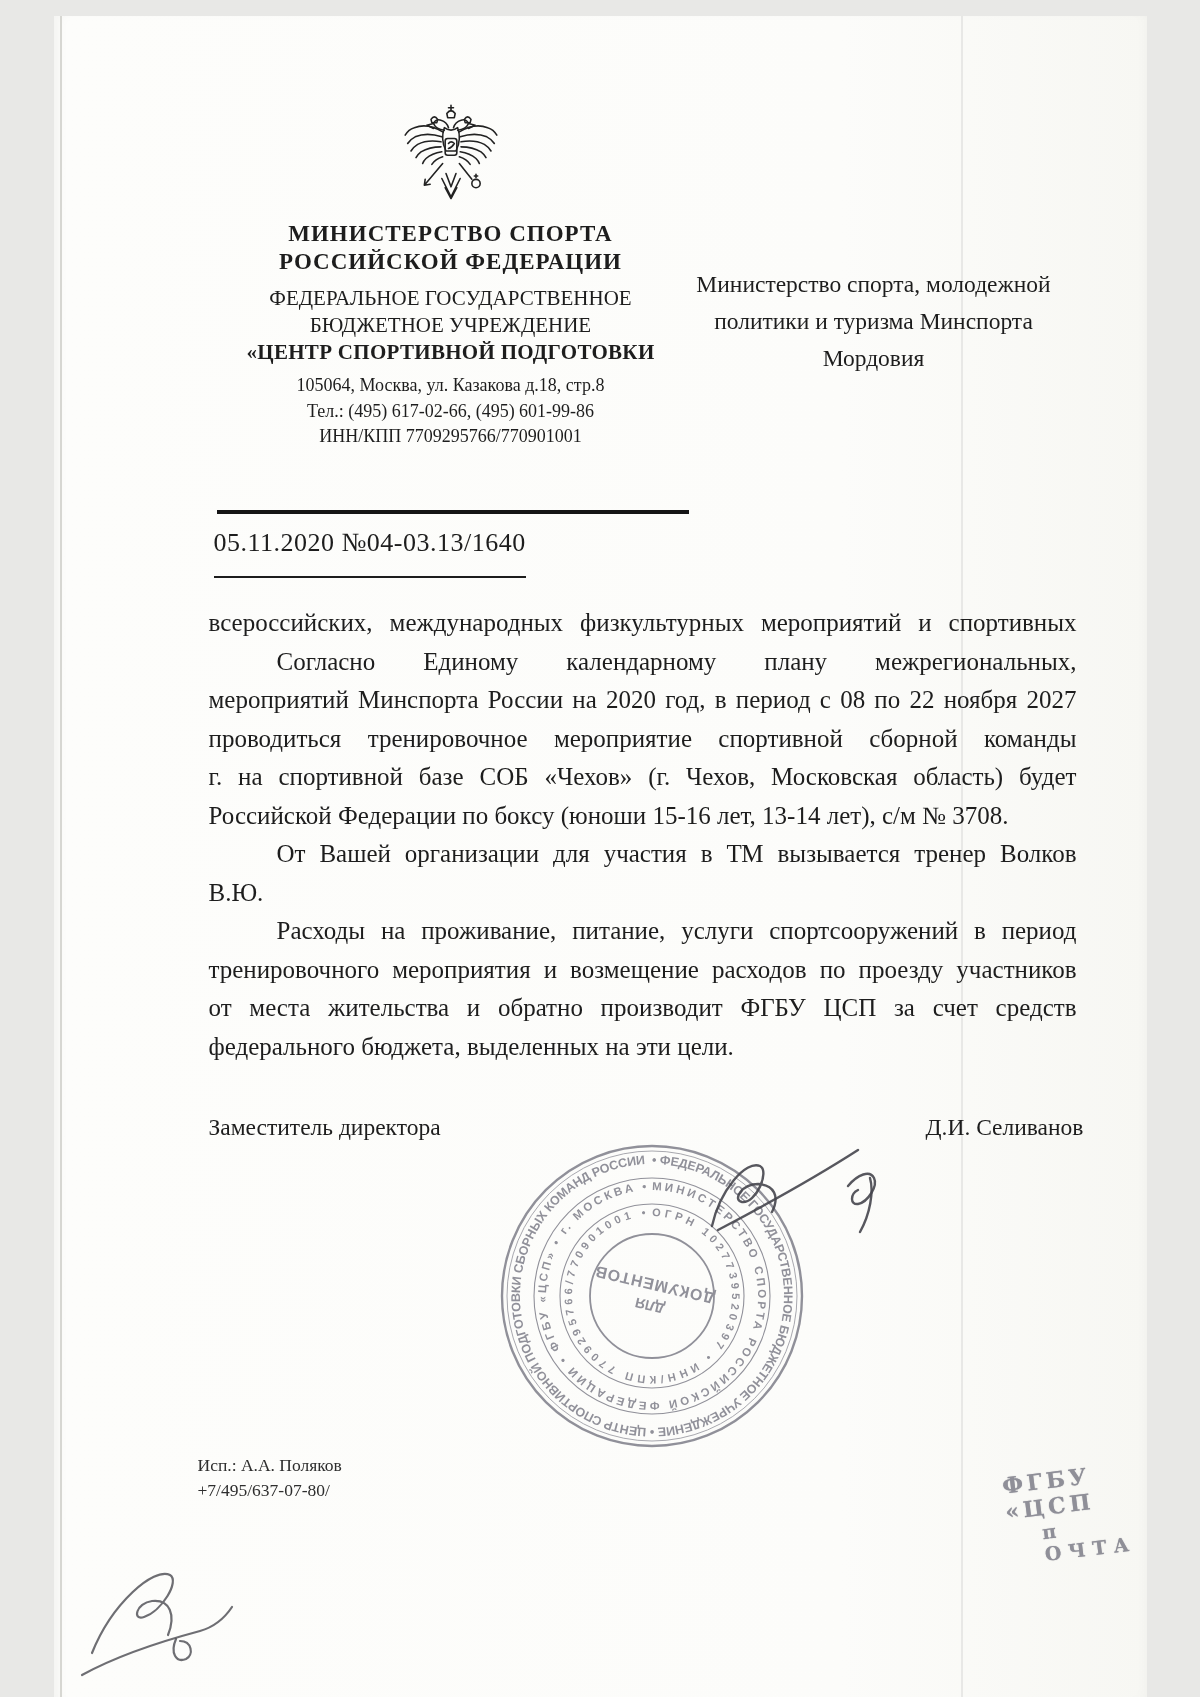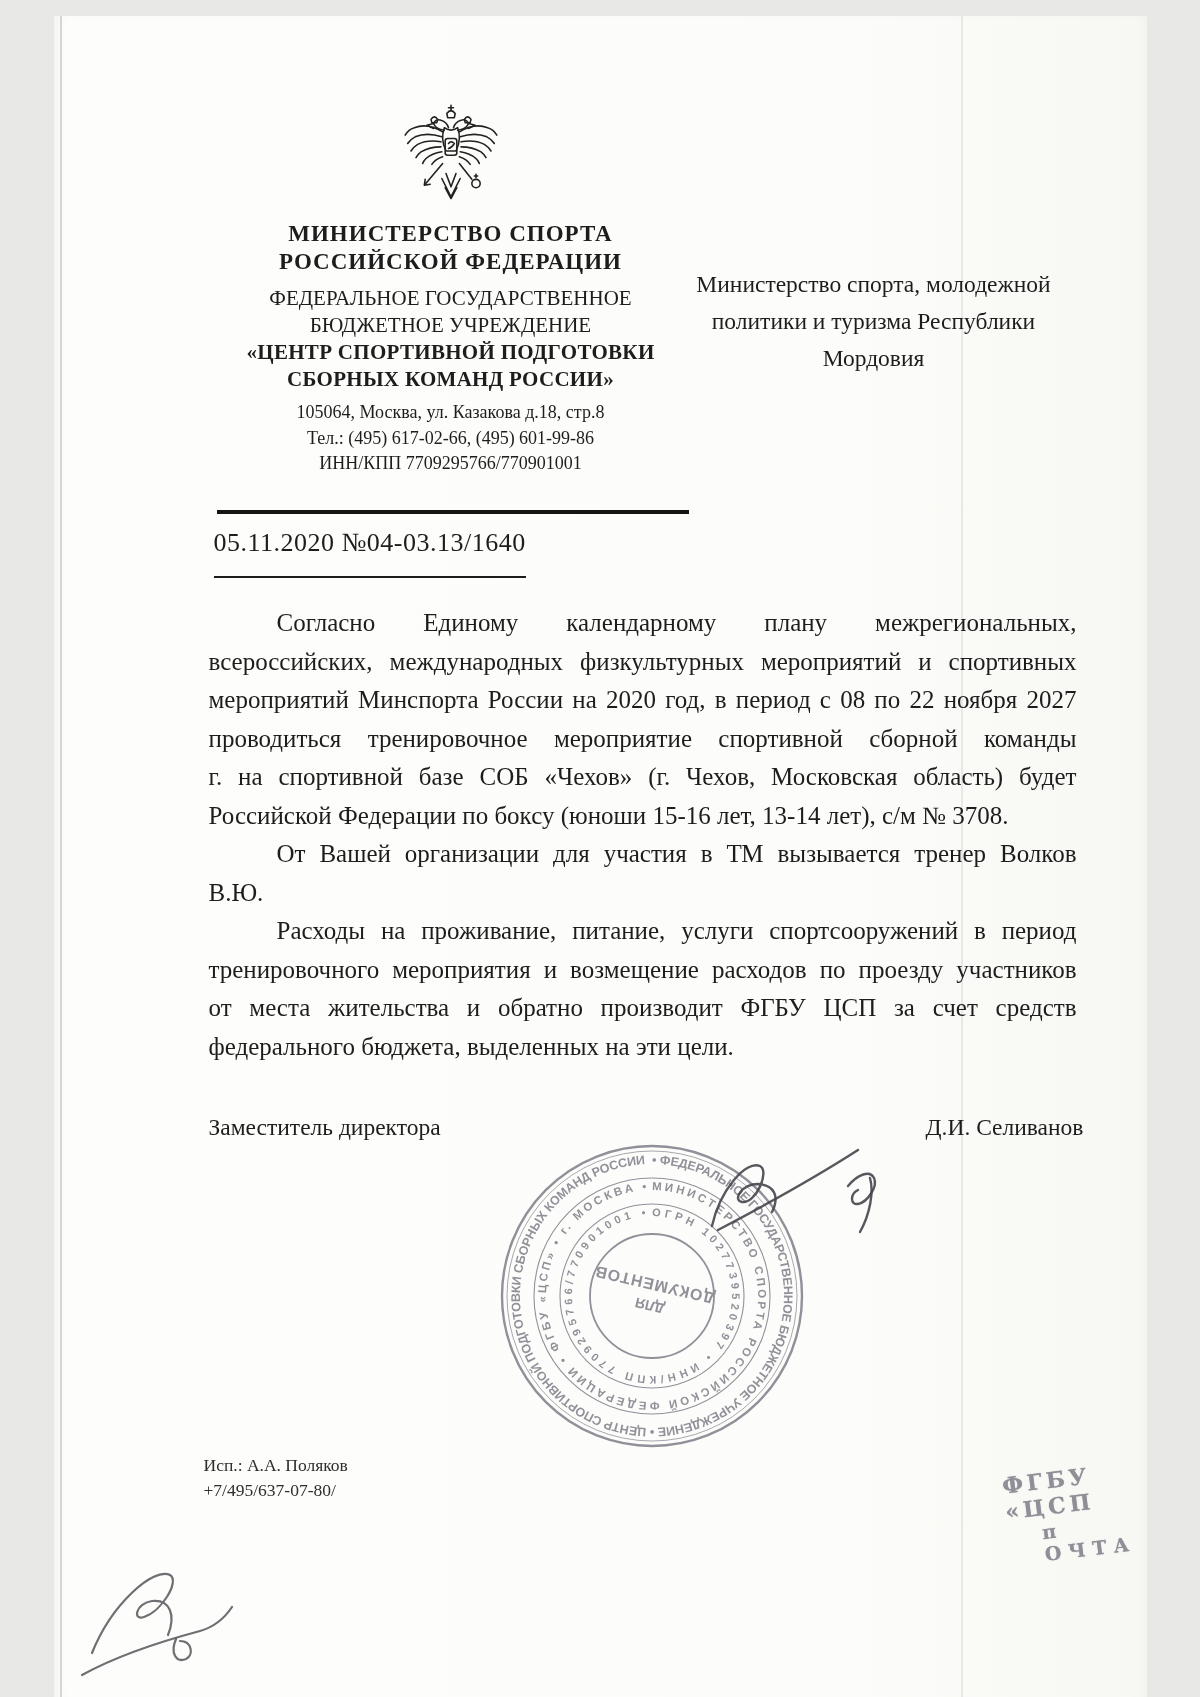--- a/index.html
+++ b/index.html
@@ -43,21 +43,21 @@
   .stamp text{fill:#73737f;font-family:"Liberation Sans",sans-serif;font-weight:bold;}
   .ring-outer{font-size:12.5px;}
   .ring-mid{font-size:11.5px;}
   .ring-inner{font-size:11px;}
   .st-c1{font-size:14px;text-anchor:middle;}
   .st-c2{font-size:16px;text-anchor:middle;letter-spacing:1px;}
 
   .sign-svg{position:absolute;left:652px;top:1126px;}
   .sign-svg path{fill:none;stroke:#45454d;stroke-width:2.4;stroke-linecap:round;opacity:0.9;}
 
-  .footer-exec{position:absolute;left:150px;top:1437px;font-size:17.5px;line-height:25px;color:#2e2e2e;}
+  .footer-exec{position:absolute;left:144px;top:1437px;font-size:17.5px;line-height:25px;color:#2e2e2e;}
 
   .corner-stamp{position:absolute;left:952px;top:1448px;transform:rotate(-7deg);
     font-family:"DejaVu Serif",serif;font-weight:bold;color:#84848e;opacity:0.9;
     text-shadow:0 0 1px #9a9aa2;}
   .corner-stamp .l1{font-size:22px;letter-spacing:4px;}
   .corner-stamp .l2{font-size:19px;letter-spacing:7px;margin-left:34px;margin-top:1px;}
 
   .scribble-svg{position:absolute;left:24px;top:1543px;}
   .scribble-svg path{fill:none;stroke:#55555b;stroke-width:2.2;stroke-linecap:round;opacity:0.85;}
 
@@ -107,44 +107,43 @@
       <path d="M90,91 v-4 M88,89 h4"></path>
     </svg>
     <div class="ministry">
       <div>МИНИСТЕРСТВО  СПОРТА</div>
       <div>РОССИЙСКОЙ ФЕДЕРАЦИИ</div>
     </div>
     <div class="org">
       <div>ФЕДЕРАЛЬНОЕ ГОСУДАРСТВЕННОЕ</div>
       <div>БЮДЖЕТНОЕ УЧРЕЖДЕНИЕ</div>
       <div class="b">«ЦЕНТР СПОРТИВНОЙ ПОДГОТОВКИ</div>
-      <div class="b">СБОРНЫХ КОМАНД РОССИИ»</div>
     </div>
     <div class="addr">
       <div>105064, Москва, ул. Казакова д.18, стр.8</div>
       <div>Тел.: (495) 617-02-66, (495) 601-99-86</div>
       <div>ИНН/КПП 7709295766/770901001</div>
     </div>
   </div>
 
   <div class="rule"></div>
 
   <div class="recipient">
     <div>Министерство спорта, молодежной</div>
-    <div>политики и туризма Республики</div>
+    <div>политики и туризма Минспорта</div>
     <div>Мордовия</div>
   </div>
 
   <div class="ref">
     <span class="u">05.11.2020 №04-03.13/1640</span>
   </div>
 
   <div class="letter-body">
+    <div class="bl">всероссийских, международных физкультурных мероприятий и спортивных</div>
     <div class="bl first">Согласно Единому календарному плану межрегиональных,</div>
-    <div class="bl">всероссийских, международных физкультурных мероприятий и спортивных</div>
     <div class="bl">мероприятий Минспорта России на 2020 год, в период с 08 по 22 ноября 2027</div>
     <div class="bl">проводиться тренировочное мероприятие спортивной сборной команды</div>
     <div class="bl">г. на спортивной базе СОБ «Чехов» (г. Чехов, Московская область) будет</div>
     <div class="bl last">Российской Федерации по боксу (юноши 15-16 лет, 13-14 лет), с/м № 3708.</div>
     <div class="bl first">От Вашей организации для участия в ТМ вызывается тренер Волков</div>
     <div class="bl last">В.Ю.</div>
     <div class="bl first">Расходы на проживание, питание, услуги спортсооружений в период</div>
     <div class="bl">тренировочного мероприятия и возмещение расходов по проезду участников</div>
     <div class="bl">от места жительства и обратно производит ФГБУ ЦСП за счет средств</div>
     <div class="bl last">федерального бюджета, выделенных на эти цели.</div>

